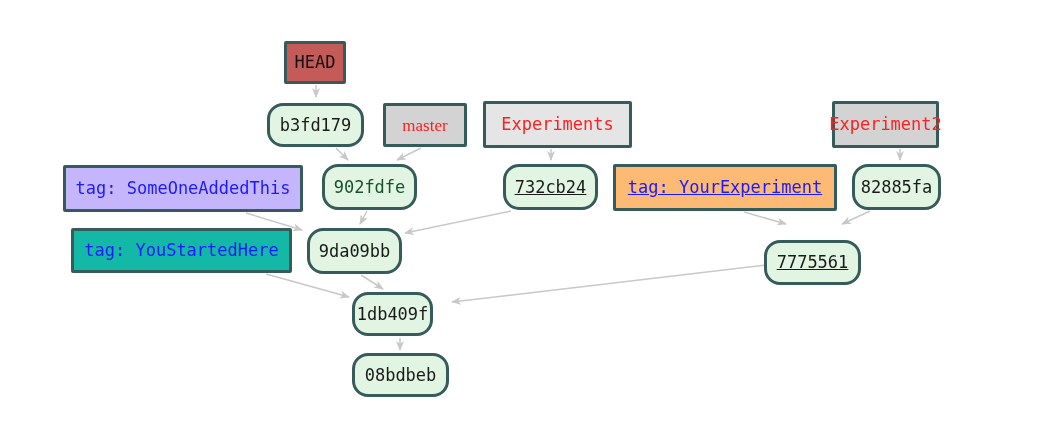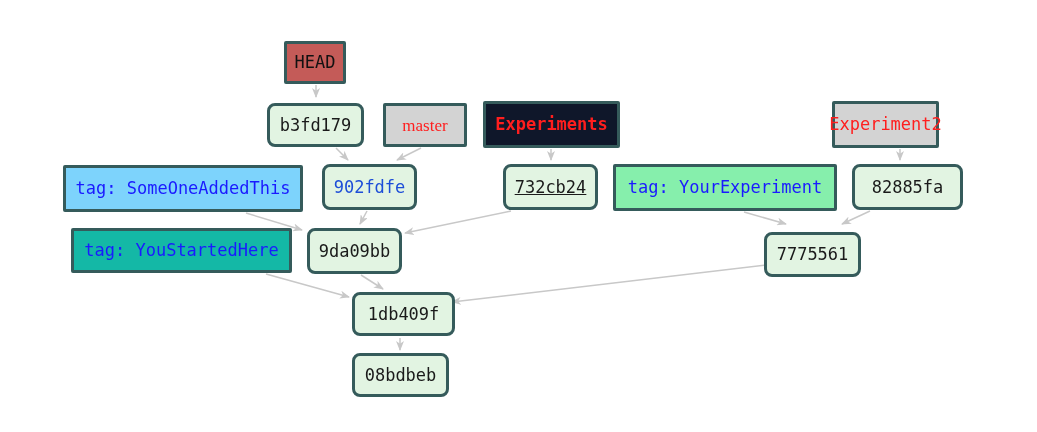--- a/index.html
+++ b/index.html
@@ -27,21 +27,21 @@
     position: absolute;
     display: flex;
     align-items: center;
     justify-content: center;
     box-sizing: border-box;
     font-size: 17px;
     white-space: nowrap;
     line-height: 1;
   }
   .node.commit {
-    border-radius: 8px;
+    border-radius: 16px;
   }
   .node.branch, .node.tag, .node.head {
     border-radius: 2px;
   }
 </style>
 </head>
 <body>
 
 <div class="canvas">
   <svg class="edge-layer" id="edge-svg" xmlns="http://www.w3.org/2000/svg" viewBox="0 0 1037 432">
@@ -62,26 +62,26 @@
       <line x1="870" y1="211" x2="842" y2="224" stroke="#c8c8c8" stroke-width="1.5" marker-end="url(#arrowhead)"></line>
       <line x1="266" y1="274" x2="349" y2="297" stroke="#c8c8c8" stroke-width="1.5" marker-end="url(#arrowhead)"></line>
       <line x1="361" y1="275" x2="383" y2="289" stroke="#c8c8c8" stroke-width="1.5" marker-end="url(#arrowhead)"></line>
       <line x1="766" y1="265" x2="452" y2="302" stroke="#c8c8c8" stroke-width="1.5" marker-end="url(#arrowhead)"></line>
       <line x1="400" y1="338" x2="400" y2="350" stroke="#c8c8c8" stroke-width="1.5" marker-end="url(#arrowhead)"></line>
     </svg>
   <div id="node-layer">
       <div class="node head" style="left: 284px; top: 41px; width: 62px; height: 43px; background: rgb(196, 91, 88); color: rgb(17, 17, 17); border: 3px solid rgb(53, 91, 91);">HEAD</div>
       <div class="node commit" style="left: 267px; top: 103px; width: 97px; height: 44px; background: rgb(226, 244, 226); color: rgb(26, 26, 26); border: 3px solid rgb(53, 91, 91);">b3fd179</div>
       <div class="node branch" style="left: 383px; top: 103px; width: 84px; height: 44px; background: rgb(211, 211, 211); color: rgb(255, 30, 30); border: 3px solid rgb(53, 91, 91); font-family: Liberation Serif, serif;">master</div>
-      <div class="node branch" style="left: 483px; top: 101px; width: 137px; height: 47px; background: #0f172a; color: rgb(255, 30, 30); border: 3px solid rgb(53, 91, 91); font-weight: bold;">Experiments</div>
+      <div class="node branch" style="left: 483px; top: 101px; width: 149px; height: 47px; background: #e5e5e5; color: rgb(255, 30, 30); border: 3px solid rgb(53, 91, 91);">Experiments</div>
       <div class="node branch" style="left: 832px; top: 101px; width: 107px; height: 47px; background: rgb(211, 211, 211); color: rgb(255, 30, 30); border: 3px solid rgb(53, 91, 91);">Experiment2</div>
-      <div class="node tag" style="left: 63px; top: 165px; width: 240px; height: 47px; background: #7dd3fc; color: rgb(26, 26, 255); border: 3px solid rgb(53, 91, 91);">tag: SomeOneAddedThis</div>
-      <div class="node commit" style="left: 322px; top: 164px; width: 95px; height: 46px; background: rgb(226, 244, 226); color: #1d4ed8; border: 3px solid rgb(53, 91, 91);">902fdfe</div>
+      <div class="node tag" style="left: 63px; top: 165px; width: 240px; height: 47px; background: #c4b5fd; color: rgb(26, 26, 255); border: 3px solid rgb(53, 91, 91);">tag: SomeOneAddedThis</div>
+      <div class="node commit" style="left: 322px; top: 164px; width: 95px; height: 46px; background: rgb(226, 244, 226); color: #14532d; border: 3px solid rgb(53, 91, 91);">902fdfe</div>
       <div class="node commit" style="left: 503px; top: 164px; width: 95px; height: 46px; background: rgb(226, 244, 226); color: rgb(26, 26, 26); border: 3px solid rgb(53, 91, 91); text-decoration: underline;">732cb24</div>
-      <div class="node tag" style="left: 613px; top: 164px; width: 224px; height: 47px; background: #86efac; color: rgb(26, 26, 255); border: 3px solid rgb(53, 91, 91);">tag: YourExperiment</div>
-      <div class="node commit" style="left: 852px; top: 164px; width: 111px; height: 46px; background: rgb(226, 244, 226); color: rgb(26, 26, 26); border: 3px solid rgb(53, 91, 91);">82885fa</div>
+      <div class="node tag" style="left: 613px; top: 164px; width: 224px; height: 47px; background: #fdba74; color: rgb(26, 26, 255); border: 3px solid rgb(53, 91, 91); text-decoration: underline;">tag: YourExperiment</div>
+      <div class="node commit" style="left: 852px; top: 164px; width: 89px; height: 46px; background: rgb(226, 244, 226); color: rgb(26, 26, 26); border: 3px solid rgb(53, 91, 91);">82885fa</div>
       <div class="node tag" style="left: 71px; top: 228px; width: 221px; height: 45px; background: #14b8a6; color: rgb(26, 26, 255); border: 3px solid rgb(53, 91, 91);">tag: YouStartedHere</div>
       <div class="node commit" style="left: 307px; top: 228px; width: 95px; height: 46px; background: rgb(226, 244, 226); color: rgb(26, 26, 26); border: 3px solid rgb(53, 91, 91);">9da09bb</div>
-      <div class="node commit" style="left: 764px; top: 232px; width: 97px; height: 45px; background: rgb(226, 244, 226); color: rgb(26, 26, 26); border: 3px solid rgb(53, 91, 91);">7775561</div>
-      <div class="node commit" style="left: 352px; top: 292px; width: 103px; height: 44px; background: rgb(226, 244, 226); color: rgb(26, 26, 26); border: 3px solid rgb(53, 91, 91);">1db409f</div>
+      <div class="node commit" style="left: 764px; top: 240px; width: 97px; height: 45px; background: rgb(226, 244, 226); color: rgb(26, 26, 26); border: 3px solid rgb(53, 91, 91); text-decoration: underline;">7775561</div>
+      <div class="node commit" style="left: 352px; top: 292px; width: 81px; height: 44px; background: rgb(226, 244, 226); color: rgb(26, 26, 26); border: 3px solid rgb(53, 91, 91);">1db409f</div>
       <div class="node commit" style="left: 352px; top: 353px; width: 97px; height: 44px; background: rgb(226, 244, 226); color: rgb(26, 26, 26); border: 3px solid rgb(53, 91, 91); text-align: right;">08bdbeb</div>
     </div>
 </div>
 
 </body></html>

